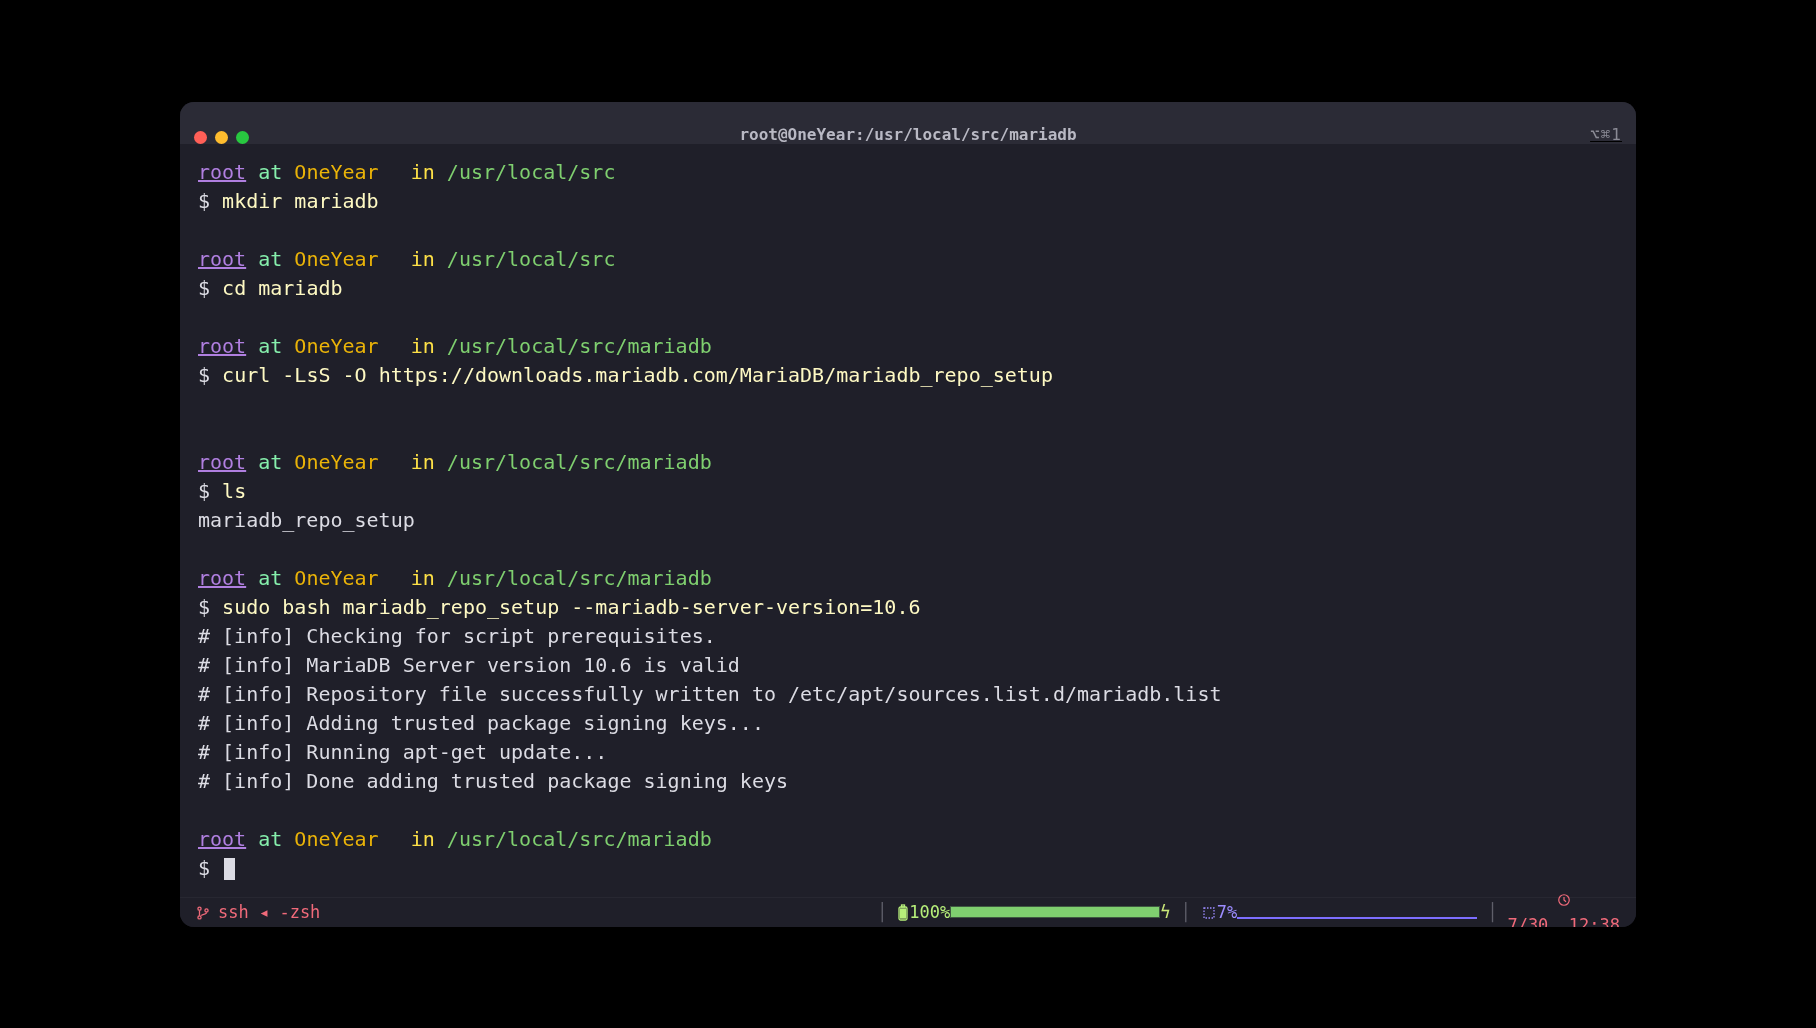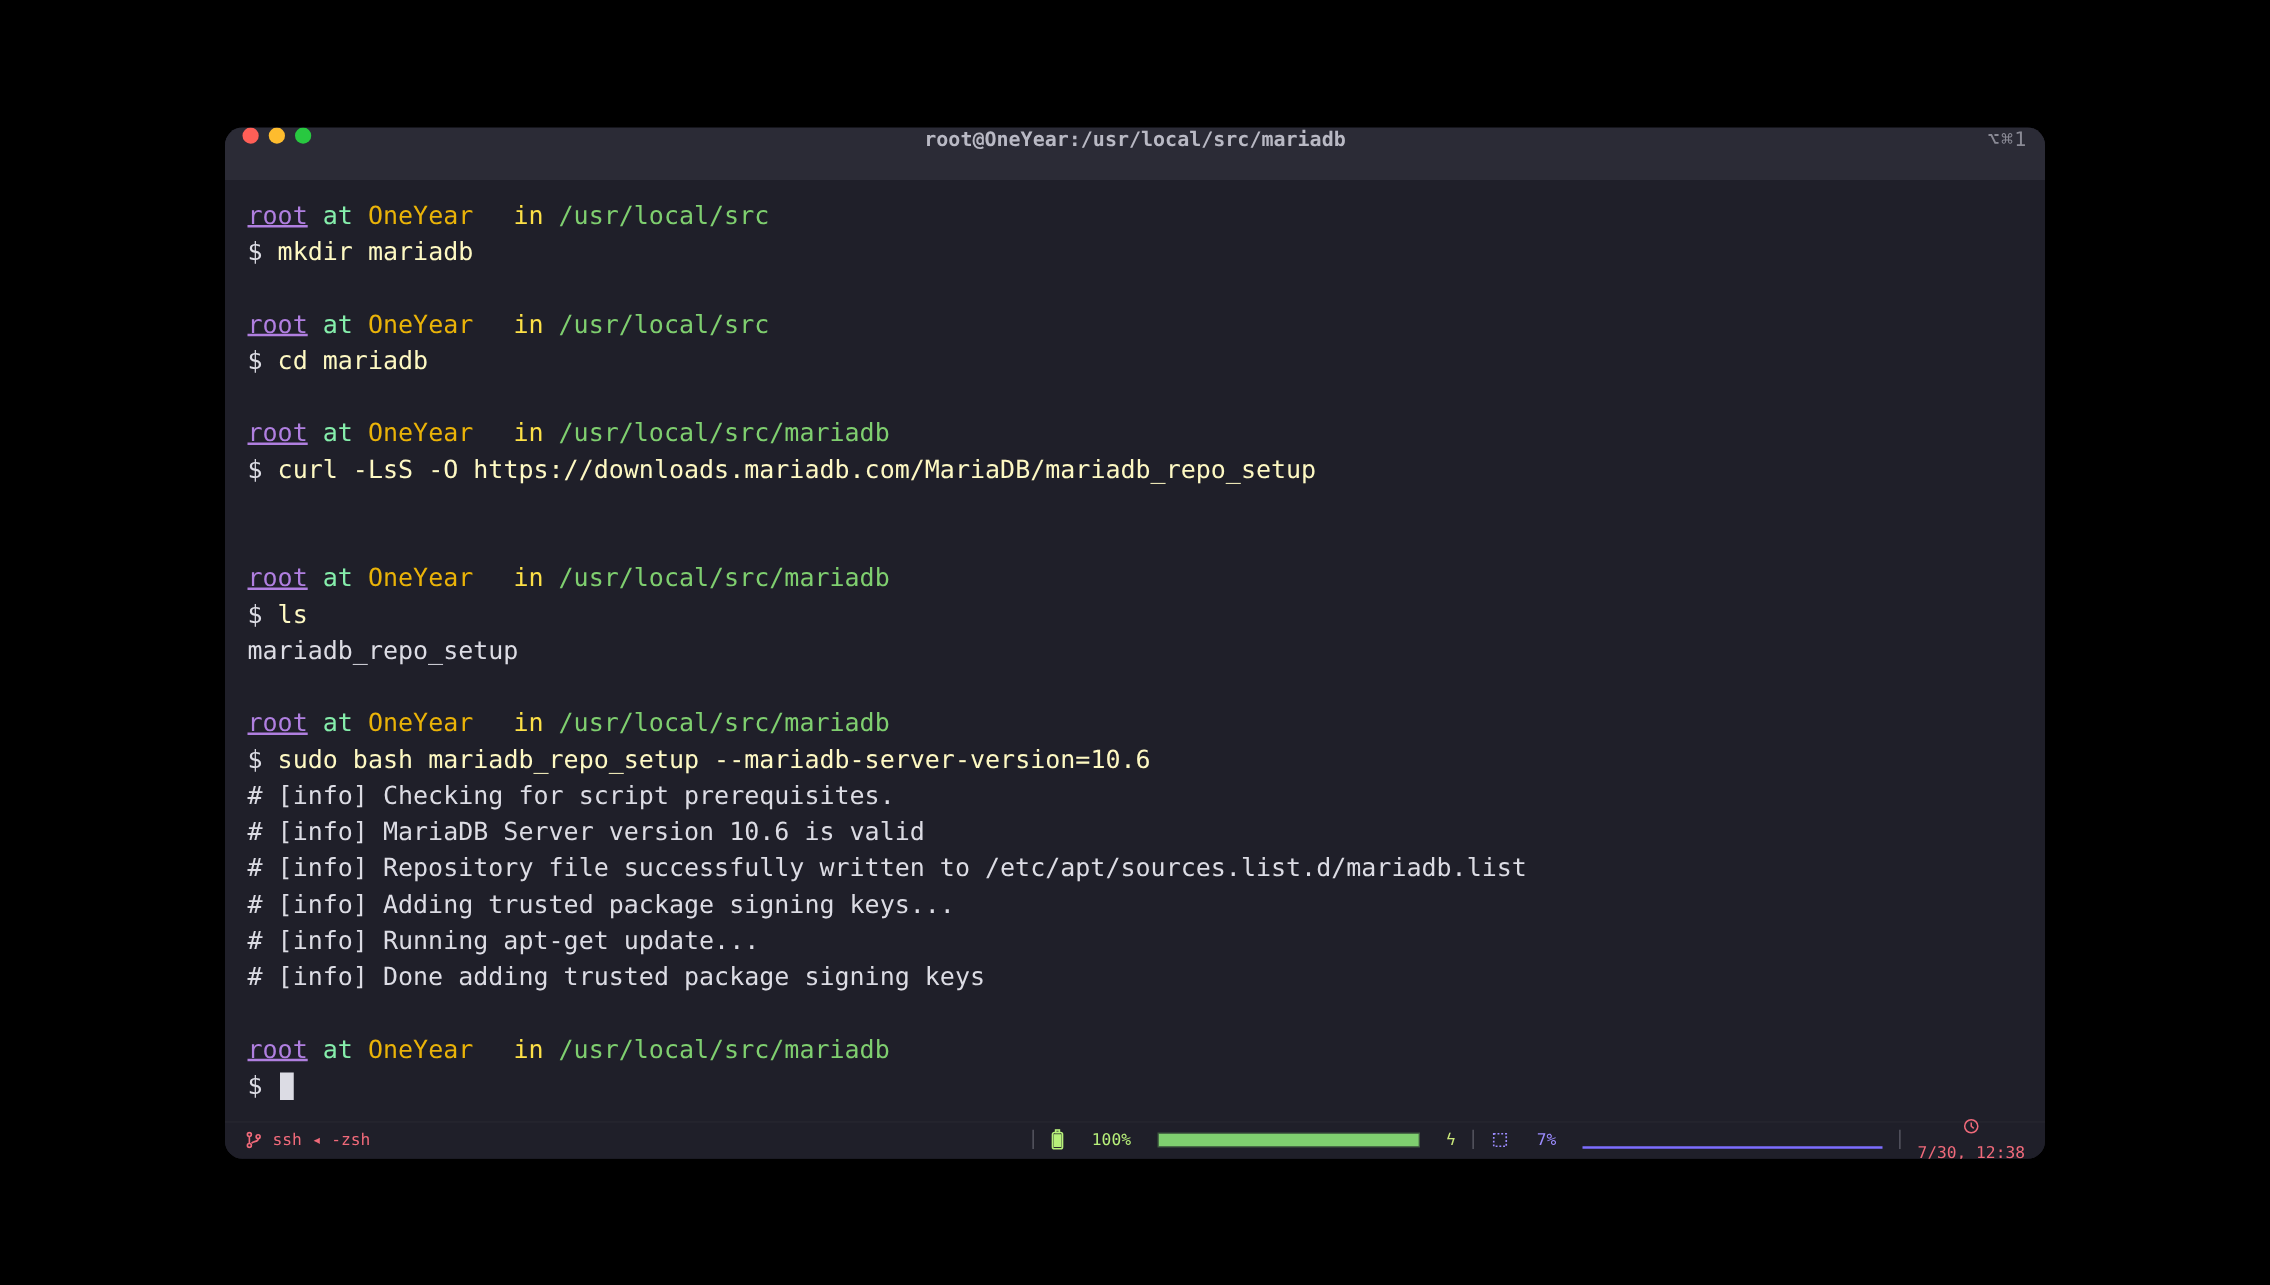--- a/index.html
+++ b/index.html
@@ -18,23 +18,24 @@
     border-radius: 14px;
     overflow: hidden;
     display: flex;
     flex-direction: column;
     box-shadow: 0 20px 60px rgba(0,0,0,0.5);
   }
   .titlebar {
     height: 42px;
     background: #2b2b36;
     display: flex;
-    align-items: flex-start;
+    align-items: flex-end;
     padding: 0 14px;
     position: relative;
+    text-decoration: underline;
   }
   .traffic-lights { display: flex; gap: 8px; }
   .tl { width: 13px; height: 13px; border-radius: 50%; }
   .tl-close { background: #ff5f57; }
   .tl-min   { background: #febc2e; }
   .tl-max   { background: #28c840; }
   .title {
     position: absolute;
     left: 0; right: 0;
     text-align: center;
@@ -74,26 +75,26 @@
     margin-left: 2px;
   }
   .statusbar {
     height: 30px;
     background: #1f1f29;
     border-top: 1px solid rgba(255,255,255,0.04);
     display: flex;
     align-items: center;
     padding: 0 16px;
     color: #f06a7a;
-    font-size: 13px;
+    font-size: 17px;
     gap: 8px;
   }
   .status-left { display: flex; align-items: center; gap: 8px; color: #f06a7a; }
   .status-mid  { margin-left: auto; display: flex; align-items: center; gap: 10px; }
-  .status-block { display: flex; align-items: center; gap: 21px; }
+  .status-block { display: flex; align-items: center; gap: 0; }
   .batt-pct { color: #b7f07a; }
   .batt-bar {
     width: 210px; height: 12px;
     border: 1px solid #7fcf6f55;
     position: relative;
   }
   .batt-bar::after {
     content: "";
     position: absolute; inset: 0;
     background: #7fcf6f;

